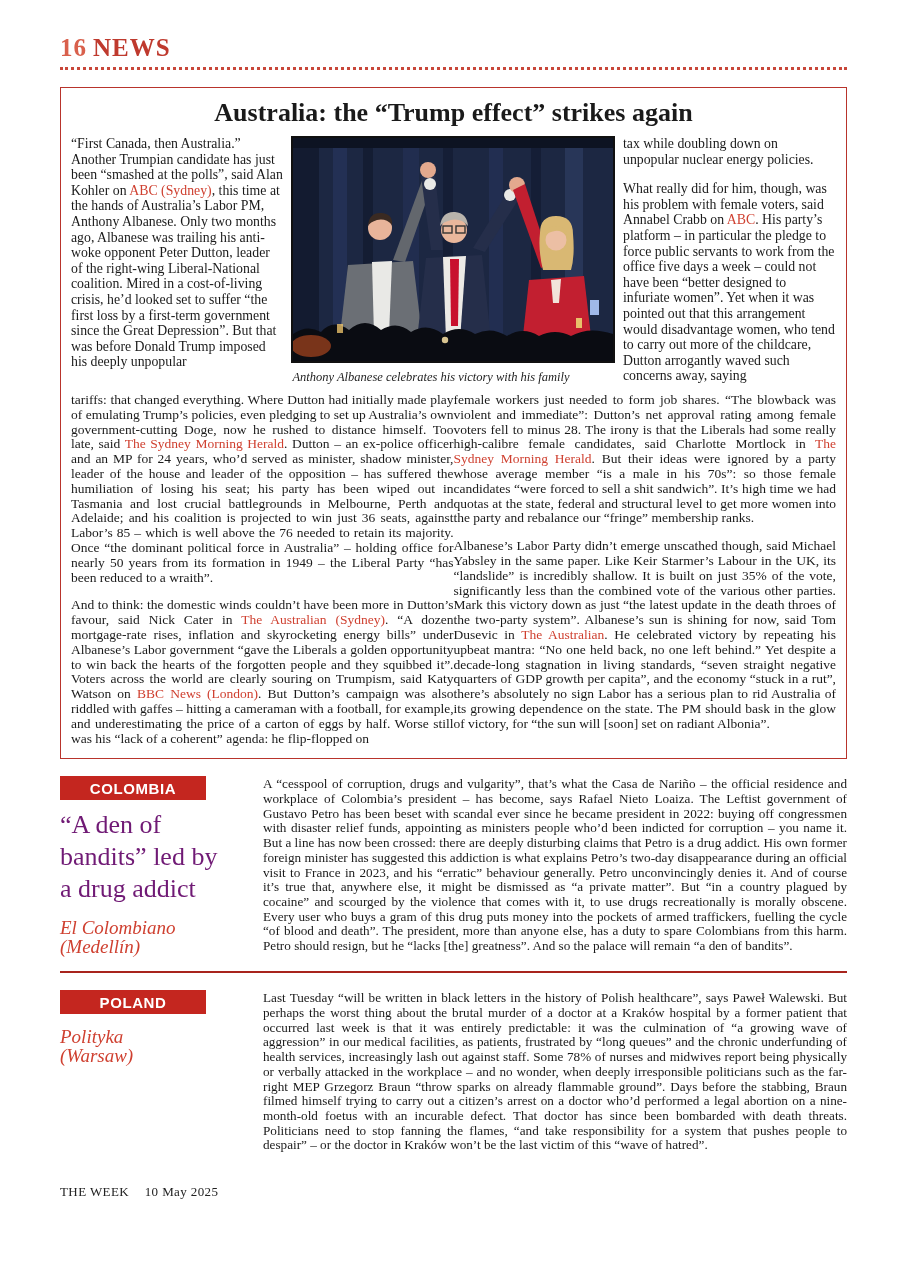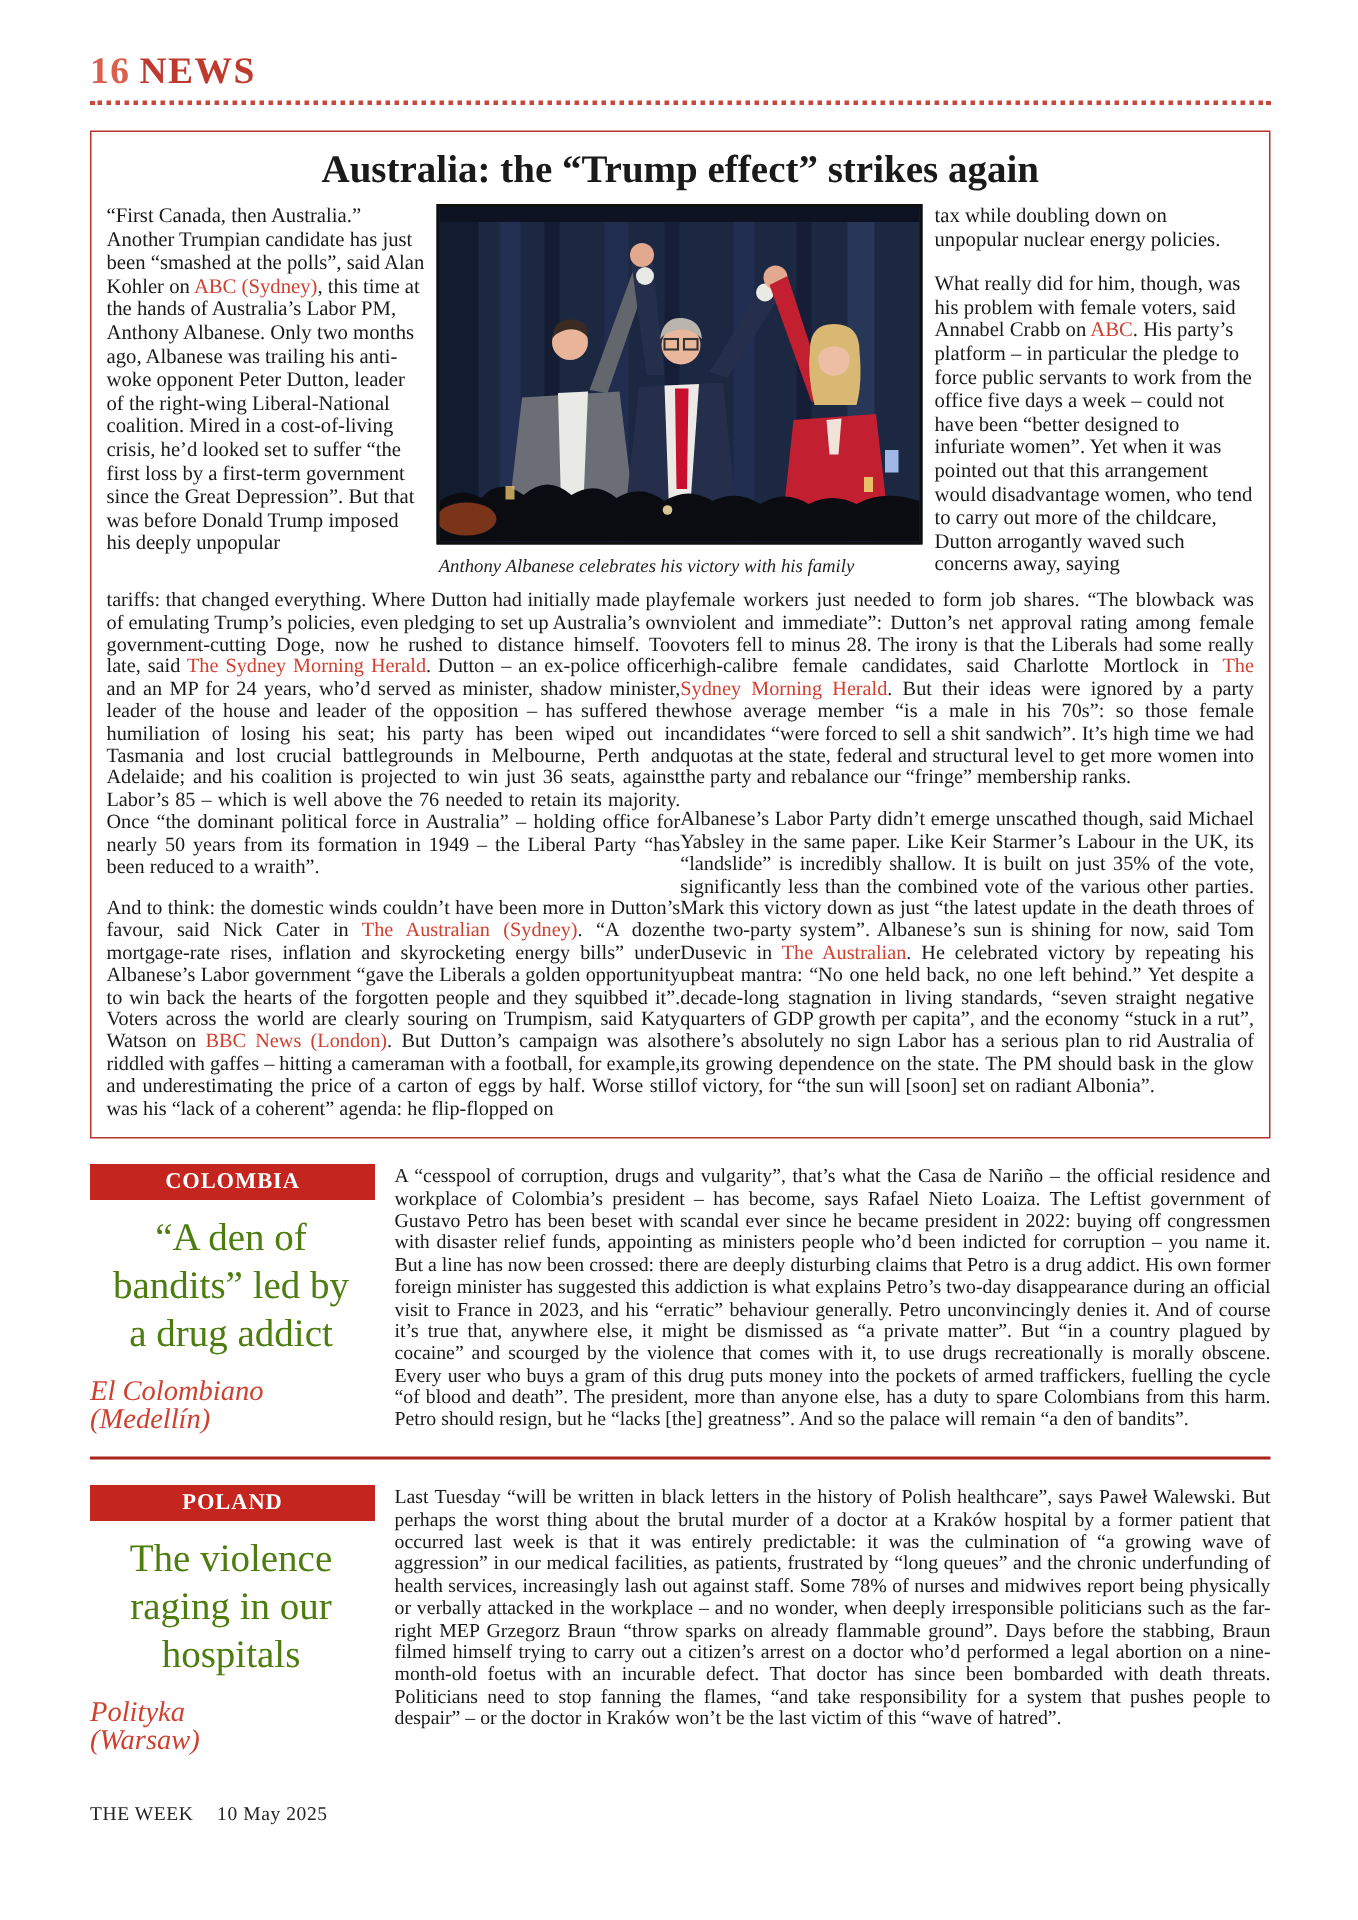--- a/index.html
+++ b/index.html
@@ -26,25 +26,25 @@
   .photo-caption { font-style:italic; font-size:12.5px; text-align:center; margin-top:7px; color:#222; }
   .article-cols { display:grid; grid-template-columns:1fr 1fr; margin-top:8px; }
   .wcol { font-size:13.5px; line-height:14.8px; text-align:justify; }
   .wcol p { margin:0 0 13px 0; }
   .wcol p:last-child { margin:0; }
   .ref { color:#cf4030;text-align:center; }
 
   
   .section { display:grid; grid-template-columns:188px 1fr; column-gap:15px; padding:17px 0 15px 0; }
   .section.ruled { border-top:2px solid #a8241d; }
-  .label-box { background:#c4261f; color:#ffffff; font-family:Liberation Serif, serif;
+  .label-box { background:#c4261f; color:#ffffff; font-family:Liberation Sans, sans-serif;
                font-weight:bold; font-size:15px; letter-spacing:0.6px; text-align:center;
-               width:190px; padding:4px 0 3px 0; }
-  .section-headline { font-size:26px; line-height:32px; font-weight:normal; color:#4d7c0f;
-                      margin-top:9px; white-space:pre-line;text-align:center; }
+               width:146px; padding:4px 0 3px 0; }
+  .section-headline { font-size:26px; line-height:32px; font-weight:normal; color:#701a75;
+                      margin-top:9px; white-space:pre-line; }
   .section-source { margin-top:13px; font-style:italic; color:#cf4030; font-size:19px; line-height:19px;
                     white-space:pre-line; }
   .section-body { font-size:13.2px; line-height:14.7px; text-align:justify; padding-top:1px; }
 
   
   .footer { margin-top:16px; font-size:13px; letter-spacing:0.4px; color:#222; }
   .footer .date { margin-left:12px; }
 </style>
 </head>
 <body>
@@ -144,23 +144,20 @@
 a drug addict</div>
       <div class="section-source">El Colombiano
 (Medellín)</div>
     </div>
     <div class="section-body">A “cesspool of corruption, drugs and vulgarity”, that’s what the Casa de Nariño – the official residence and workplace of Colombia’s president – has become, says Rafael Nieto Loaiza. The Leftist government of Gustavo Petro has been beset with scandal ever since he became president in 2022: buying off congressmen with disaster relief funds, appointing as ministers people who’d been indicted for corruption – you name it. But a line has now been crossed: there are deeply disturbing claims that Petro is a drug addict. His own former foreign minister has suggested this addiction is what explains Petro’s two-day disappearance during an official visit to France in 2023, and his “erratic” behaviour generally. Petro unconvincingly denies it. And of course it’s true that, anywhere else, it might be dismissed as “a private matter”. But “in a country plagued by cocaine” and scourged by the violence that comes with it, to use drugs recreationally is morally obscene. Every user who buys a gram of this drug puts money into the pockets of armed traffickers, fuelling the cycle “of blood and death”. The president, more than anyone else, has a duty to spare Colombians from this harm. Petro should resign, but he “lacks [the] greatness”. And so the palace will remain “a den of bandits”.</div>
   </div>
 
   <div class="section ruled">
     <div>
       <div class="label-box">POLAND</div>
-      <div class="section-headline">The violence
-raging in our
-hospitals</div>
       <div class="section-source">Polityka
 (Warsaw)</div>
     </div>
     <div class="section-body">Last Tuesday “will be written in black letters in the history of Polish healthcare”, says Paweł Walewski. But perhaps the worst thing about the brutal murder of a doctor at a Kraków hospital by a former patient that occurred last week is that it was entirely predictable: it was the culmination of “a growing wave of aggression” in our medical facilities, as patients, frustrated by “long queues” and the chronic underfunding of health services, increasingly lash out against staff. Some 78% of nurses and midwives report being physically or verbally attacked in the workplace – and no wonder, when deeply irresponsible politicians such as the far-right MEP Grzegorz Braun “throw sparks on already flammable ground”. Days before the stabbing, Braun filmed himself trying to carry out a citizen’s arrest on a doctor who’d performed a legal abortion on a nine-month-old foetus with an incurable defect. That doctor has since been bombarded with death threats. Politicians need to stop fanning the flames, “and take responsibility for a system that pushes people to despair” – or the doctor in Kraków won’t be the last victim of this “wave of hatred”.</div>
   </div>
 
   <div class="footer">
     <span>THE WEEK</span>
     <span class="date">10 May 2025</span>
   </div>

